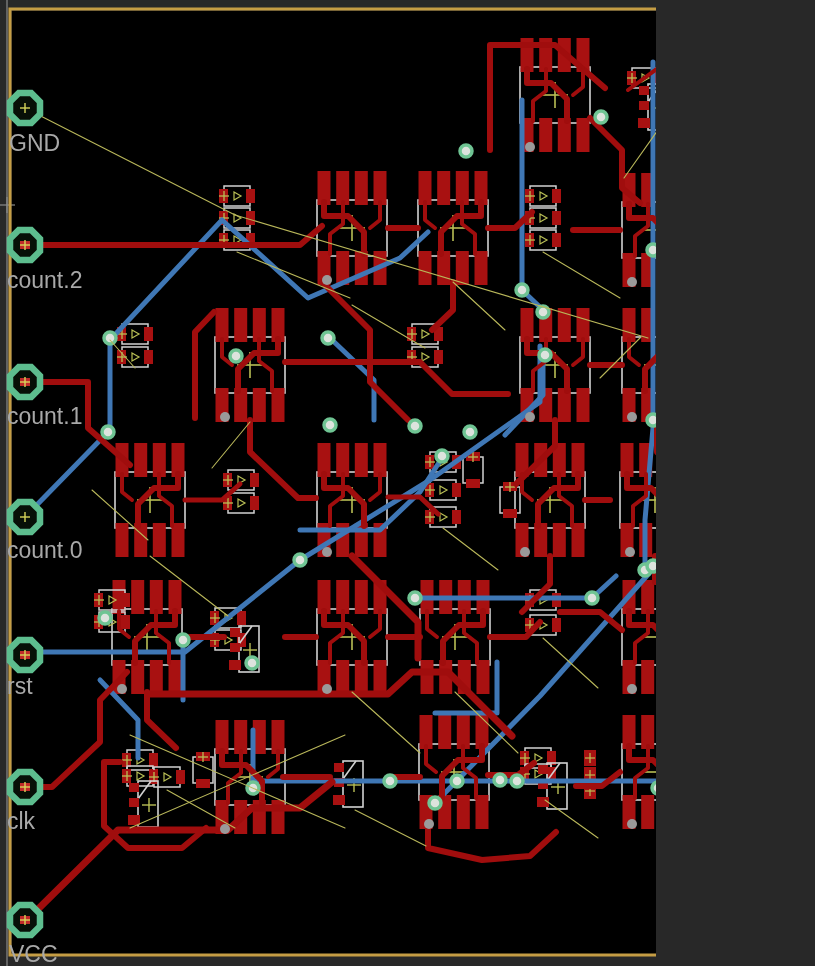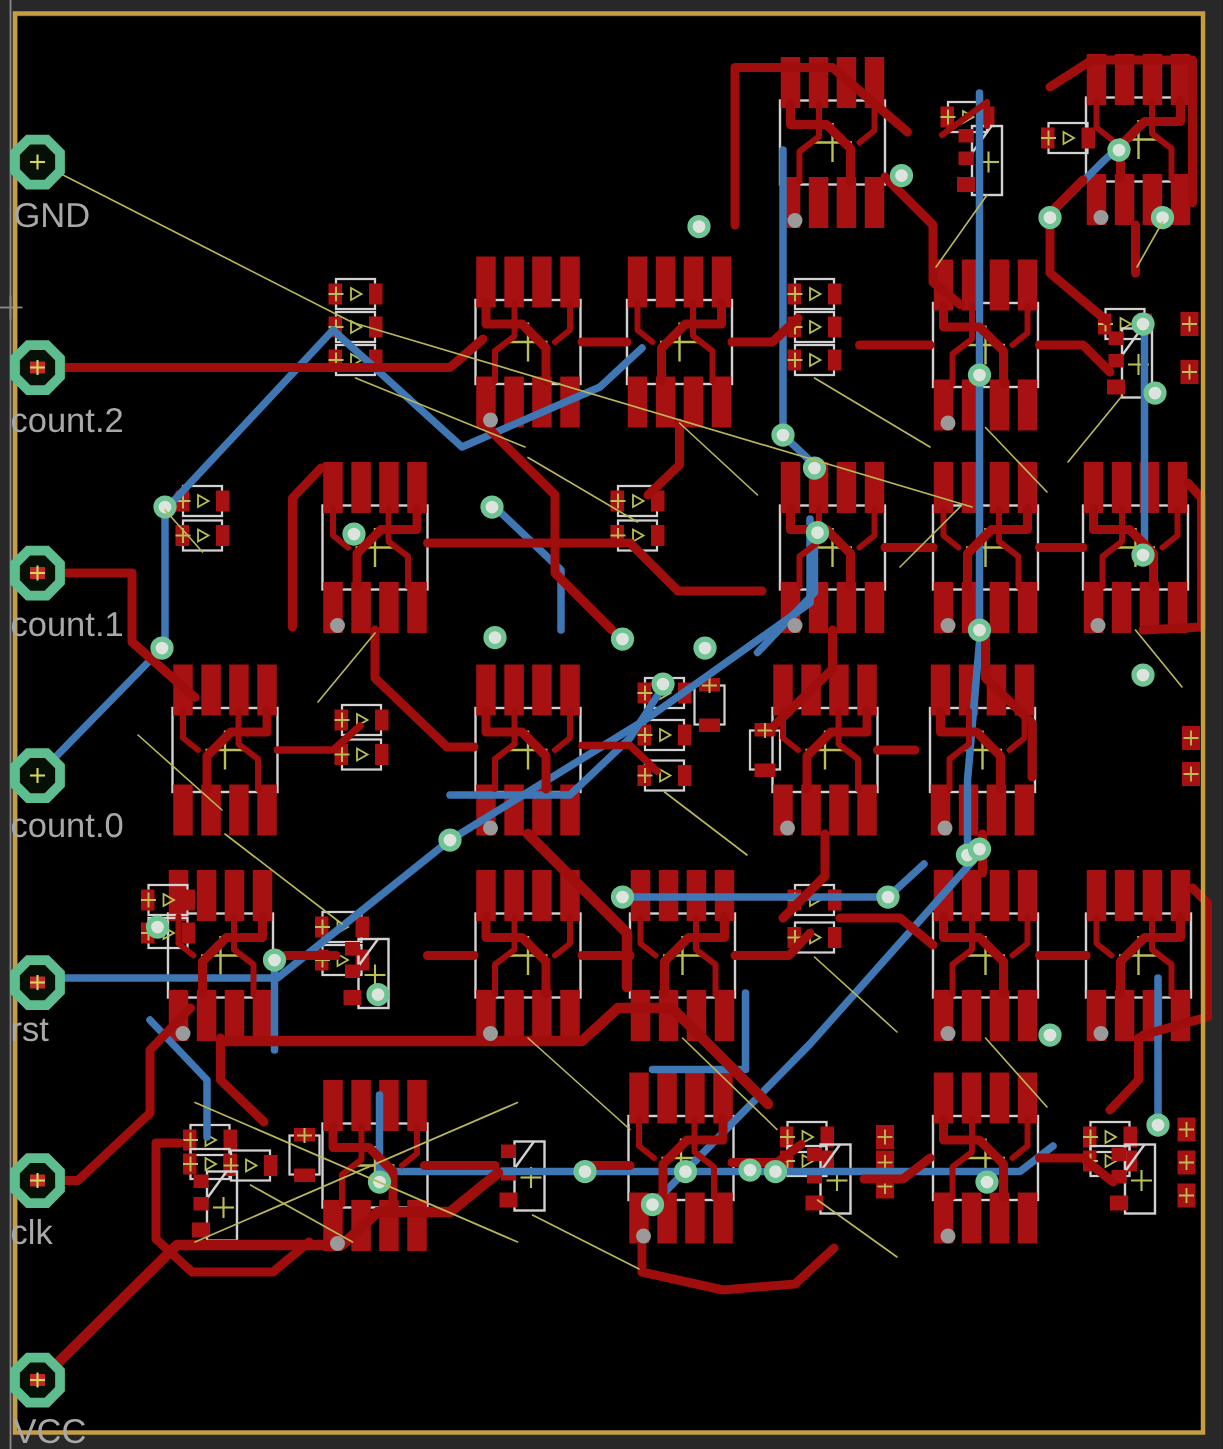--- a/index.html
+++ b/index.html
@@ -1,16 +1,16 @@
 <!DOCTYPE html>
 <html><head>
 <meta charset="utf-8">
 <style>
   html,body{margin:0;padding:0;background:#282828;}
-  #stage{position:relative;width:815px;height:966px;overflow:hidden;background:#282828;
+  #stage{position:relative;width:656px;height:966px;overflow:hidden;background:#282828;
          font-family:"Liberation Sans",sans-serif;}
   svg{display:block}
   text{font-family:"Liberation Sans","DejaVu Sans",sans-serif;}
 </style>
 </head>
 <body>
 
 <div id="stage">
   <svg id="pcb" width="815" height="966" viewBox="0 0 815 966">
       <rect x="0" y="0" width="815" height="966" fill="#282828"></rect>

